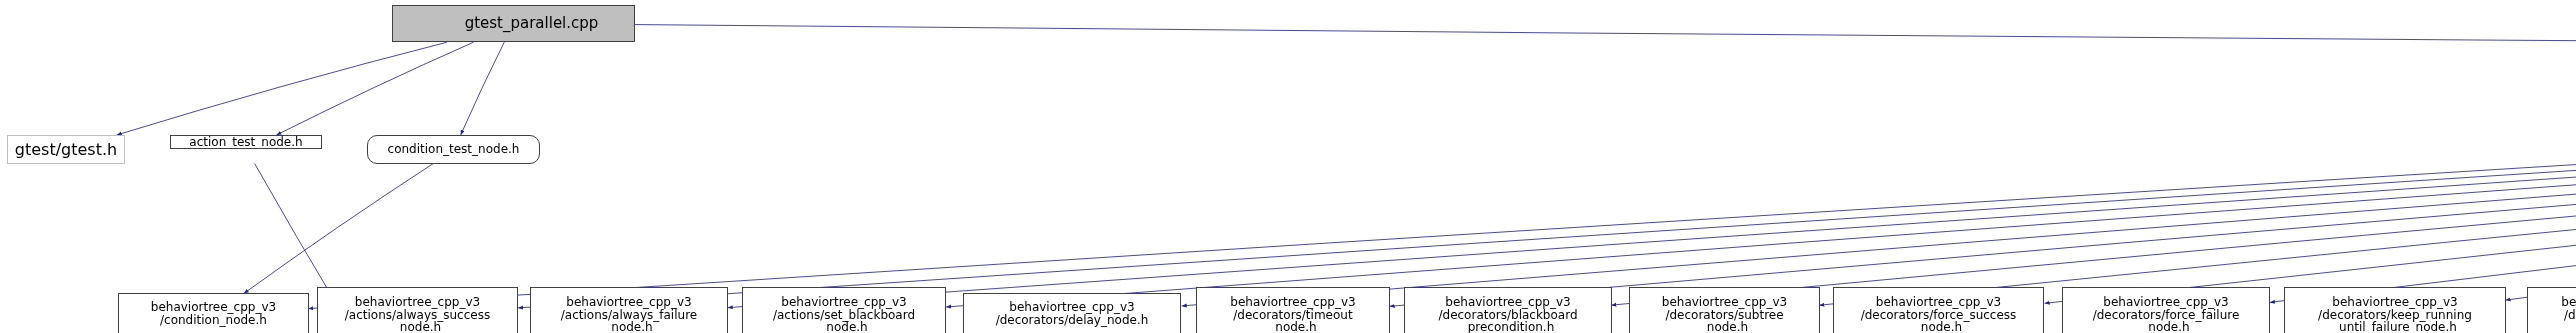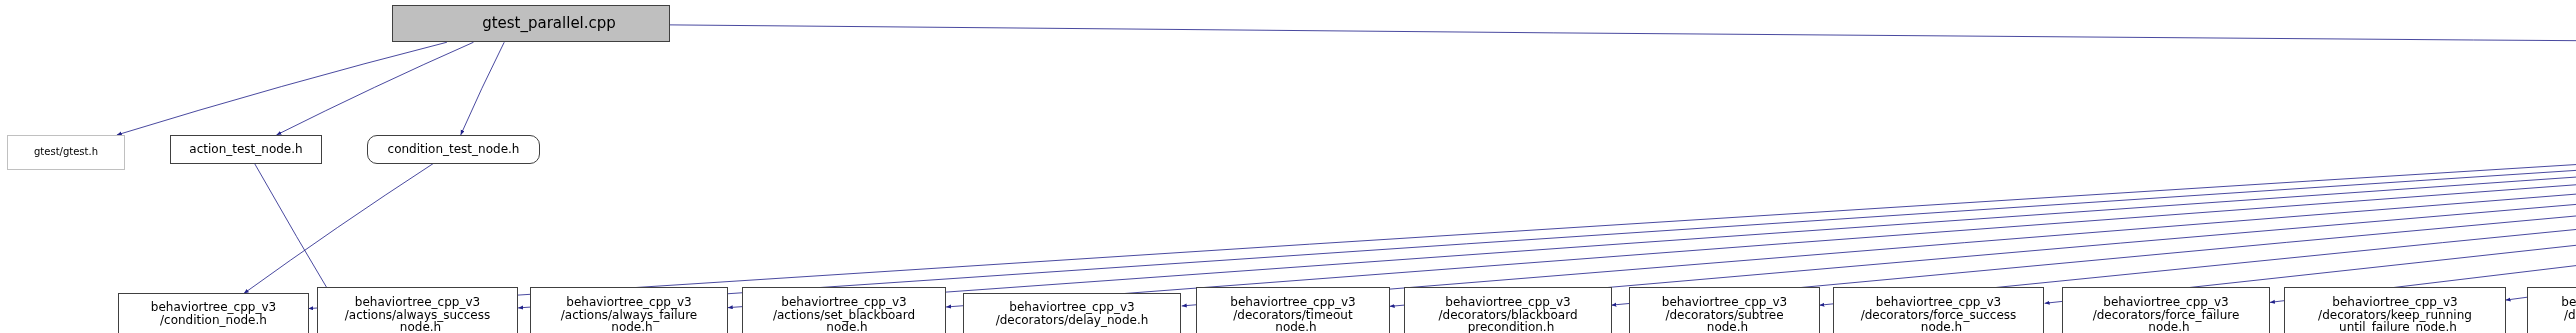--- a/index.html
+++ b/index.html
@@ -118,23 +118,23 @@
         <path d="M982.1479591836734,1226.3341024457775 Q1511.8416694419993,1338.9463762289952 2045.0204081632653,1433.6954314720813" fill="none" stroke="#22228a" stroke-width="1.6" marker-end="url(#arrow)"></path>
         <path d="M2183.678637403237,1508.7272727272727 Q2083.856396775638,1615.983800695533 1989.406337966221,1728" fill="none" stroke="#22228a" stroke-width="1.6" marker-end="url(#arrow)"></path>
         <path d="M2216.5406184025337,1508.7272727272727 Q2204.7884868530487,1618.141518367947 2198.4085371217457,1728" fill="none" stroke="#22228a" stroke-width="1.6" marker-end="url(#arrow)"></path>
         <path d="M2253.1675664451827,1508.7272727272727 Q2331.8376178107605,1610.5327866675475 2415.39876008543,1708.3636363636365" fill="none" stroke="#22228a" stroke-width="1.6" marker-end="url(#arrow)"></path>
         <path d="M2317.1597866419293,1790.1818181818182 Q2131.6803061224487,1842.9446761363636 1949.007189239332,1904.7272727272727" fill="none" stroke="#22228a" stroke-width="1.6" marker-end="url(#arrow)"></path>
         <path d="M2439.4696196660484,1790.1818181818182 Q2425.2239053803337,1847.139903409091 2413.784554730983,1904.7272727272727" fill="none" stroke="#22228a" stroke-width="1.6" marker-end="url(#arrow)"></path>
         <path d="M1380.7976172149895,1233.8181818181818 Q1433.8557926716142,1400.4900393441417 1495.0123317646023,1564.3636363636365" fill="none" stroke="#22228a" stroke-width="1.6" marker-end="url(#arrow)"></path>
       </g>
   </svg>
   <div id="node-layer">
-      <div class="node root" style="left: 392px; top: 5px; width: 278px; height: 37px; font-size: 15px; padding-left: 36px;">gtest_parallel.cpp</div>
-      <div class="node ext" style="left: 7px; top: 135px; width: 118px; height: 35px; font-size: 10px;">gtest/gtest.h</div>
-      <div class="node hdr" style="left: 170px; top: 135px; width: 152px; height: 29px; font-size: 12px;">action_test_node.h</div>
+      <div class="node root" style="left: 392px; top: 5px; width: 243px; height: 37px; font-size: 15px; padding-left: 36px;">gtest_parallel.cpp</div>
+      <div class="node ext" style="left: 7px; top: 135px; width: 118px; height: 29px; font-size: 16px;">gtest/gtest.h</div>
+      <div class="node hdr" style="left: 170px; top: 135px; width: 152px; height: 14px; font-size: 12px;">action_test_node.h</div>
       <div class="node hdr" style="left: 367px; top: 135px; width: 173px; height: 29px; font-size: 12px; border-radius: 10px;">condition_test_node.h</div>
       <div class="node hdr" style="left: 118px; top: 293px; width: 191px; height: 42px; font-size: 12px;">behaviortree_cpp_v3
 /condition_node.h</div>
       <div class="node hdr" style="left: 317px; top: 287px; width: 201px; height: 56px; font-size: 12px;">behaviortree_cpp_v3
 /actions/always_success
 _node.h</div>
       <div class="node hdr" style="left: 530px; top: 287px; width: 198px; height: 56px; font-size: 12px;">behaviortree_cpp_v3
 /actions/always_failure
 _node.h</div>
       <div class="node hdr" style="left: 742px; top: 287px; width: 204px; height: 56px; font-size: 12px;">behaviortree_cpp_v3

